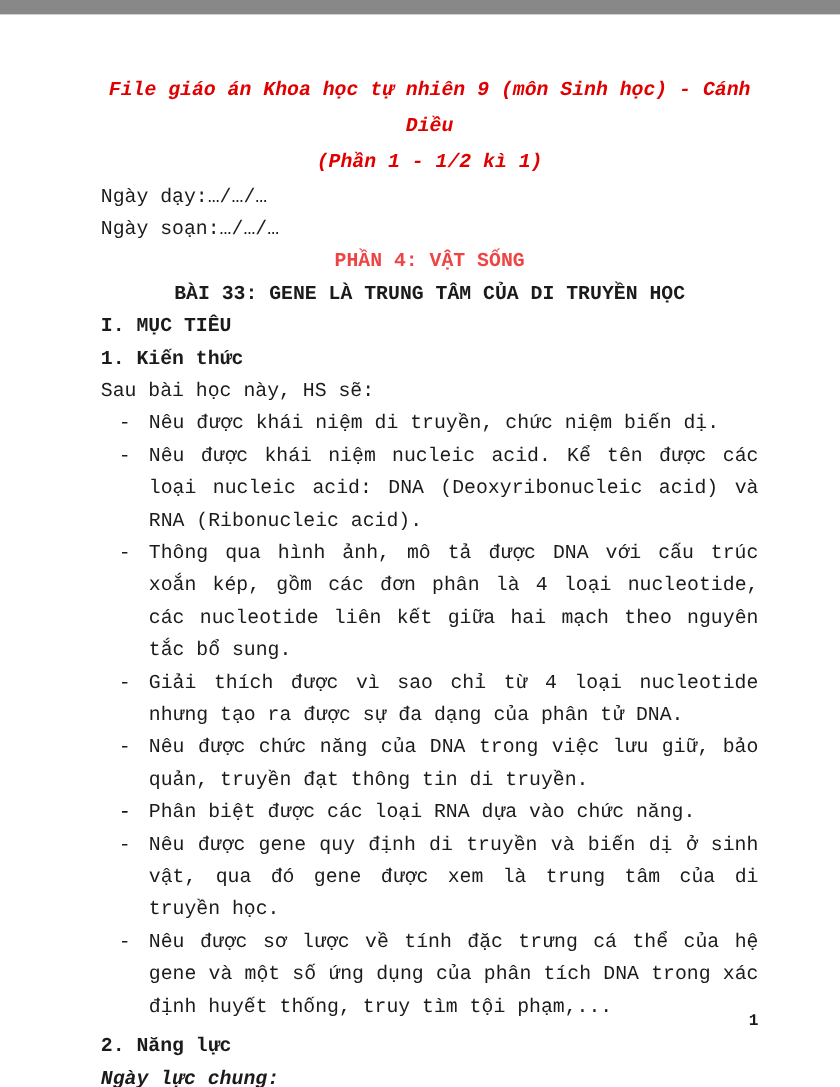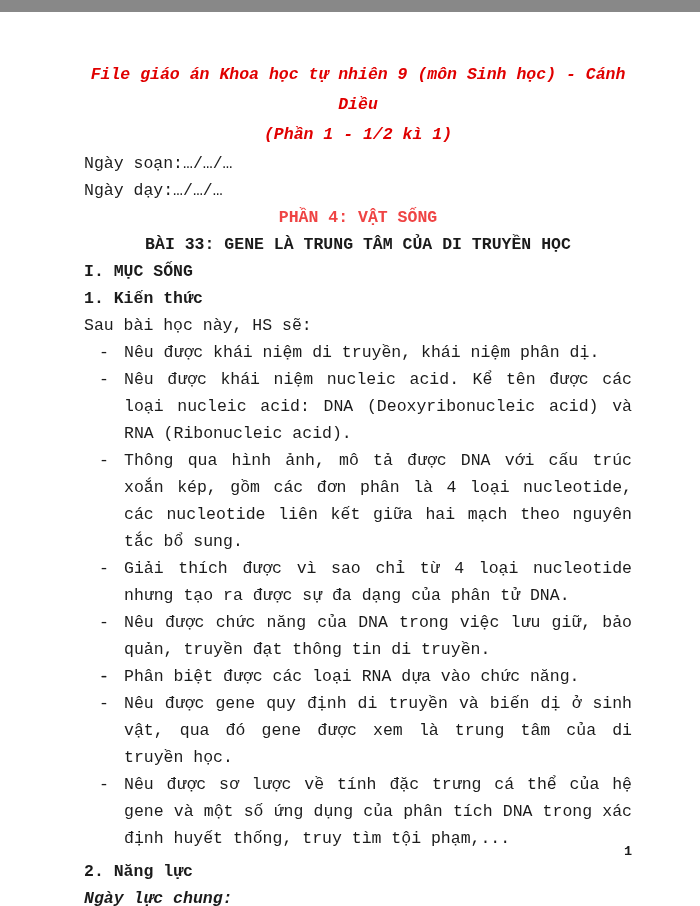--- a/index.html
+++ b/index.html
@@ -65,34 +65,34 @@
 <body>
 
 <div class="page">
   <div class="content">
 
     <div class="doc-header">
       <p>File giáo án Khoa học tự nhiên 9 (môn Sinh học) - Cánh Diều</p>
       <p>(Phần 1 - 1/2 kì 1)</p>
     </div>
 
+    <p class="line">Ngày dạy:…/…/…</p>
     <p class="line">Ngày soạn:…/…/…</p>
-    <p class="line">Ngày dạy:…/…/…</p>
 
     <p class="line center bold blue">PHẦN 4: VẬT SỐNG</p>
     <p class="line center bold">BÀI 33: GENE LÀ TRUNG TÂM CỦA DI TRUYỀN HỌC</p>
 
-    <p class="line bold">I. MỤC SỐNG</p>
+    <p class="line bold">I. MỤC TIÊU</p>
     <p class="line bold">1. Kiến thức</p>
     <p class="line">Sau bài học này, HS sẽ:</p>
 
     <ul class="objectives">
       <li>
         <span class="dash">-</span>
-        <span>Nêu được khái niệm di truyền, khái niệm phân dị.</span>
+        <span>Nêu được khái niệm di truyền, chức niệm biến dị.</span>
       </li>
       <li>
         <span class="dash">-</span>
         <span>Nêu được khái niệm nucleic acid. Kể tên được các loại nucleic acid: DNA (Deoxyribonucleic acid) và RNA (Ribonucleic acid).</span>
       </li>
       <li>
         <span class="dash">-</span>
         <span>Thông qua hình ảnh, mô tả được DNA với cấu trúc xoắn kép, gồm các đơn phân là 4 loại nucleotide, các nucleotide liên kết giữa hai mạch theo nguyên tắc bổ sung.</span>
       </li>
       <li>

